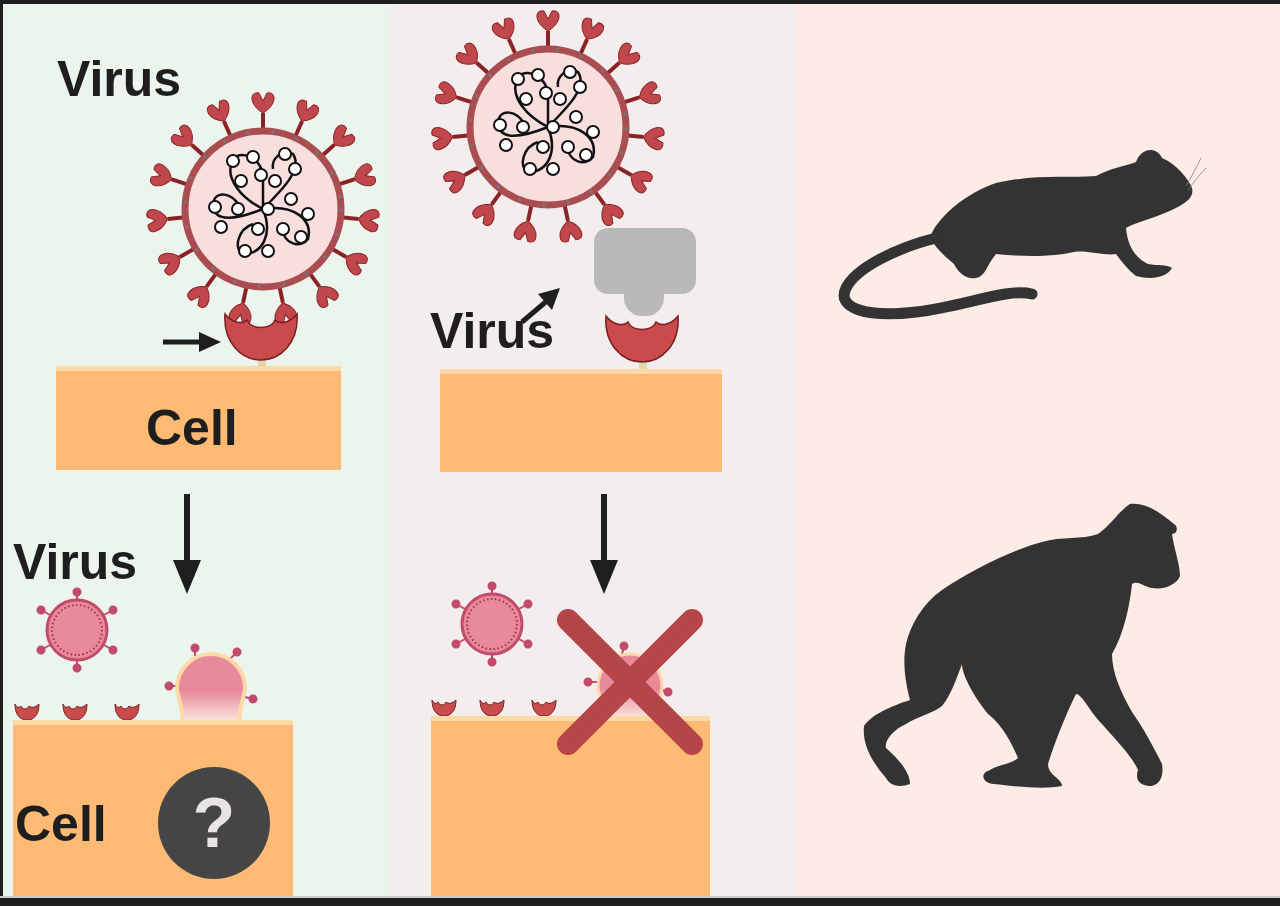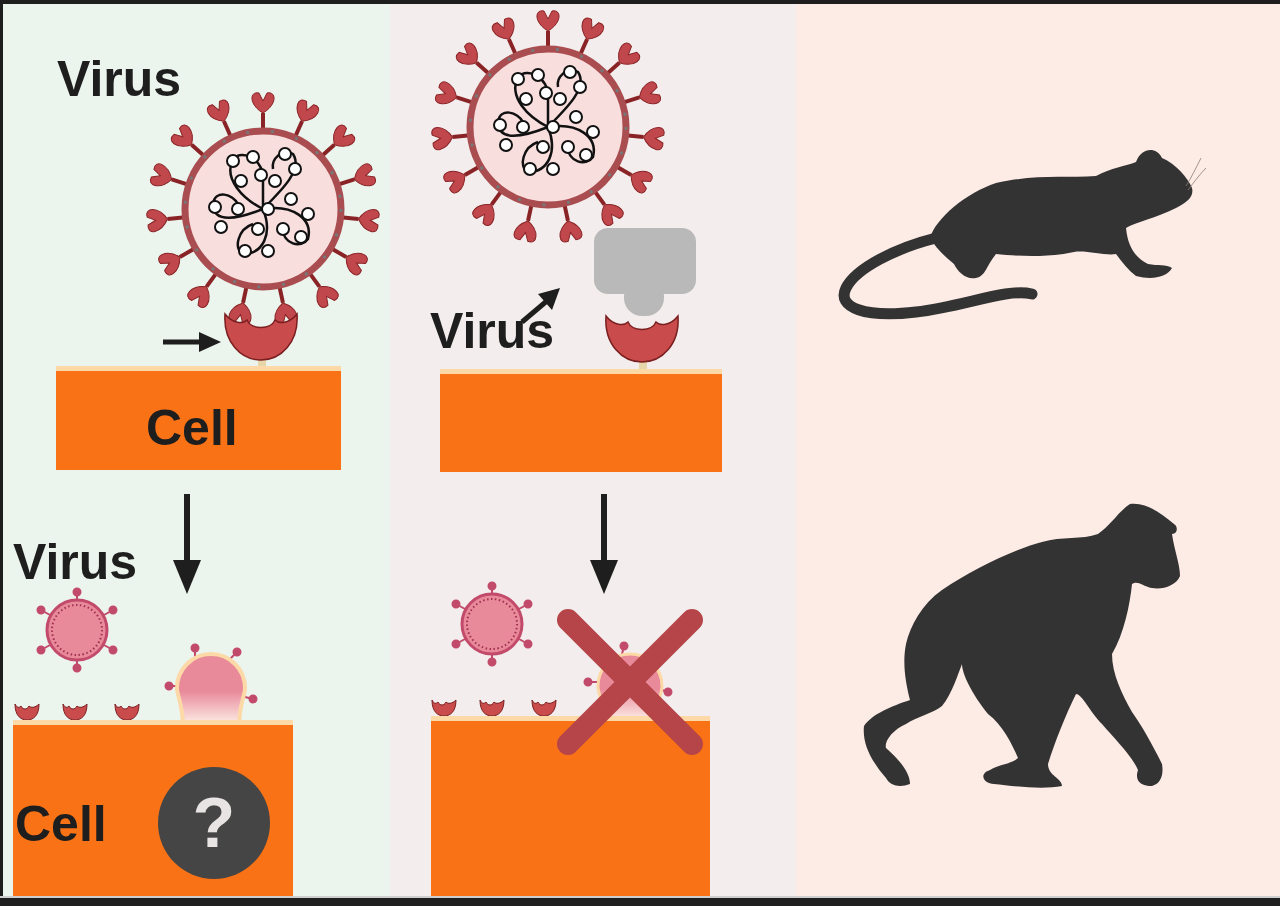--- a/index.html
+++ b/index.html
@@ -4,21 +4,21 @@
 <style>
   html, body { margin:0; padding:0; }
   body { width:1280px; height:906px; position:relative; overflow:hidden; background:#1e1e1e; font-family:"Liberation Sans", sans-serif; }
   .panel { position:absolute; top:4px; height:896px;font-weight:bold; }
   #p1 { left:0; width:390px; background:#ecf4ee; border-left:3px solid #1e1e1e; box-sizing:border-box; }
   #p2 { left:390px; width:406px; background:#f3eeed; }
   #p3 { left:796px; width:484px; background:#fdebe5; }
   .bottom-bar { position:absolute; left:0; top:896px; width:1280px; height:10px; background:#1e1e1e; border-top:2px solid #cfcfcf; box-sizing:border-box; }
   .divider { position:absolute; top:0; width:6px; height:896px; }
   .lbl { position:absolute; color:#1e1e1e; font-size:50px; line-height:1; white-space:nowrap; }
-  .cell { position:absolute; background:#f97316; border-top:5px solid #fcd9a6; box-sizing:border-box; }
+  .cell { position:absolute; background:#fdba74; border-top:5px solid #fcd9a6; box-sizing:border-box; }
   .cell-label { position:absolute; font-size:50px; color:#1e1e1e; }
   svg { position:absolute; overflow:visible; }
 </style>
 </head>
 <body>
 
 <div class="panel" id="p1">
   <span class="lbl" style="left:54px; top:50px;">Virus</span>
 
   <svg style="left:140px; top:90px;" width="240" height="230" viewBox="-120 -115 240 230">

